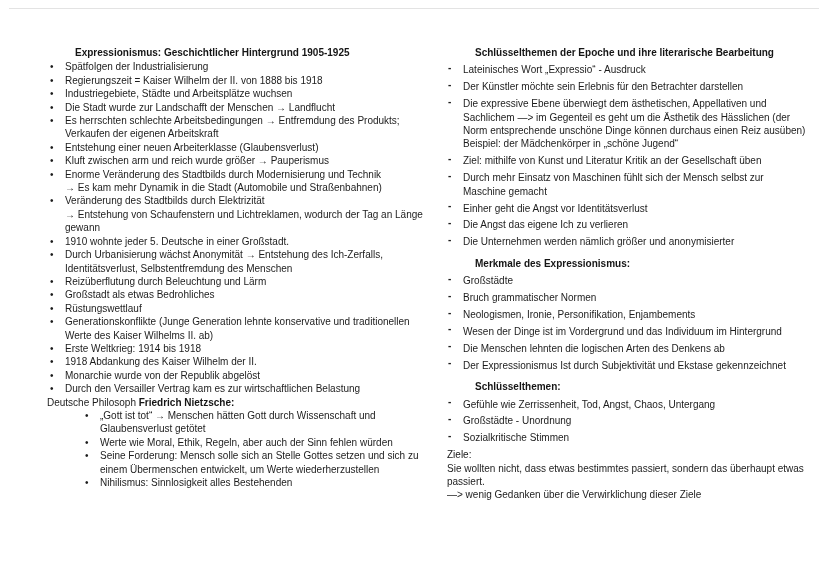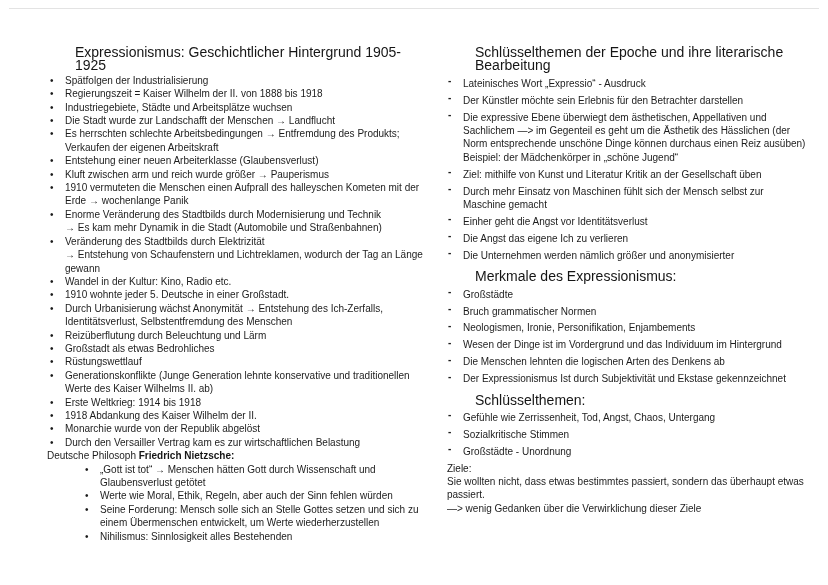--- a/index.html
+++ b/index.html
@@ -27,23 +27,23 @@
     background: #e3e3e3;
   }
   .col {
     position: absolute;
     top: 46px;
   }
   .col-left  { left: 47px;  width: 376px; }
   .col-right { left: 447px; width: 362px; }
 
   h1 {
-    font-size: 14px;
+    font-size: 10px;
     line-height: 13.4px;
-    font-weight: normal;
+    font-weight: bold;
     margin: 0 0 1px 0;
     color: #151515;
     padding-left: 28px;
   }
   .col-right h1 { margin-bottom: 4px; }
   .mt { margin-top: 8px; }
 
   ul { list-style: none; margin: 0; padding: 0; }
 
   
@@ -91,26 +91,24 @@
     <h1>Expressionismus: Geschichtlicher Hintergrund 1905-1925</h1>
 
     <ul class="dot">
         <li>Spätfolgen der Industrialisierung</li>
         <li>Regierungszeit = Kaiser Wilhelm der II. von 1888 bis 1918</li>
         <li>Industriegebiete, Städte und Arbeitsplätze wuchsen</li>
         <li>Die Stadt wurde zur Landschafft der Menschen → Landflucht</li>
         <li>Es herrschten schlechte Arbeitsbedingungen → Entfremdung des Produkts; Verkaufen der eigenen Arbeitskraft</li>
         <li>Entstehung einer neuen Arbeiterklasse (Glaubensverlust)</li>
         <li>Kluft zwischen arm und reich wurde größer → Pauperismus</li>
-        <li>1910 vermuteten die Menschen einen Aufprall des halleyschen Kometen mit der Erde → wochenlange Panik</li>
         <li>Enorme Veränderung des Stadtbilds durch Modernisierung und Technik
 → Es kam mehr Dynamik in die Stadt (Automobile und Straßenbahnen)</li>
         <li>Veränderung des Stadtbilds durch Elektrizität
 → Entstehung von Schaufenstern und Lichtreklamen, wodurch der Tag an Länge gewann</li>
-        <li>Wandel in der Kultur: Kino, Radio etc.</li>
         <li>1910 wohnte jeder 5. Deutsche in einer Großstadt.</li>
         <li>Durch Urbanisierung wächst Anonymität → Entstehung des Ich-Zerfalls, Identitätsverlust, Selbstentfremdung des Menschen</li>
         <li>Reizüberflutung durch Beleuchtung und Lärm</li>
         <li>Großstadt als etwas Bedrohliches</li>
         <li>Rüstungswettlauf</li>
         <li>Generationskonflikte (Junge Generation lehnte konservative und traditionellen Werte des Kaiser Wilhelms II. ab)</li>
         <li>Erste Weltkrieg: 1914 bis 1918</li>
         <li>1918 Abdankung des Kaiser Wilhelm der II.</li>
         <li>Monarchie wurde von der Republik abgelöst</li>
         <li>Durch den Versailler Vertrag kam es zur wirtschaftlichen Belastung</li>
@@ -148,22 +146,22 @@
         <li>Neologismen, Ironie, Personifikation, Enjambements</li>
         <li>Wesen der Dinge ist im Vordergrund und das Individuum im Hintergrund</li>
         <li>Die Menschen lehnten die logischen Arten des Denkens ab</li>
         <li>Der Expressionismus Ist durch Subjektivität und Ekstase gekennzeichnet</li>
       </ul>
 
     <h1 class="mt">Schlüsselthemen:</h1>
 
     <ul class="dash">
         <li>Gefühle wie Zerrissenheit, Tod, Angst, Chaos, Untergang</li>
+        <li>Großstädte - Unordnung</li>
         <li>Sozialkritische Stimmen</li>
-        <li>Großstädte - Unordnung</li>
       </ul>
 
     <p class="bold-line">Ziele:</p>
     <p>Sie wollten nicht, dass etwas bestimmtes passiert, sondern das überhaupt etwas passiert.</p>
     <p>—&gt; wenig Gedanken über die Verwirklichung dieser Ziele</p>
   </div>
 
 </div>
 
 </body></html>

